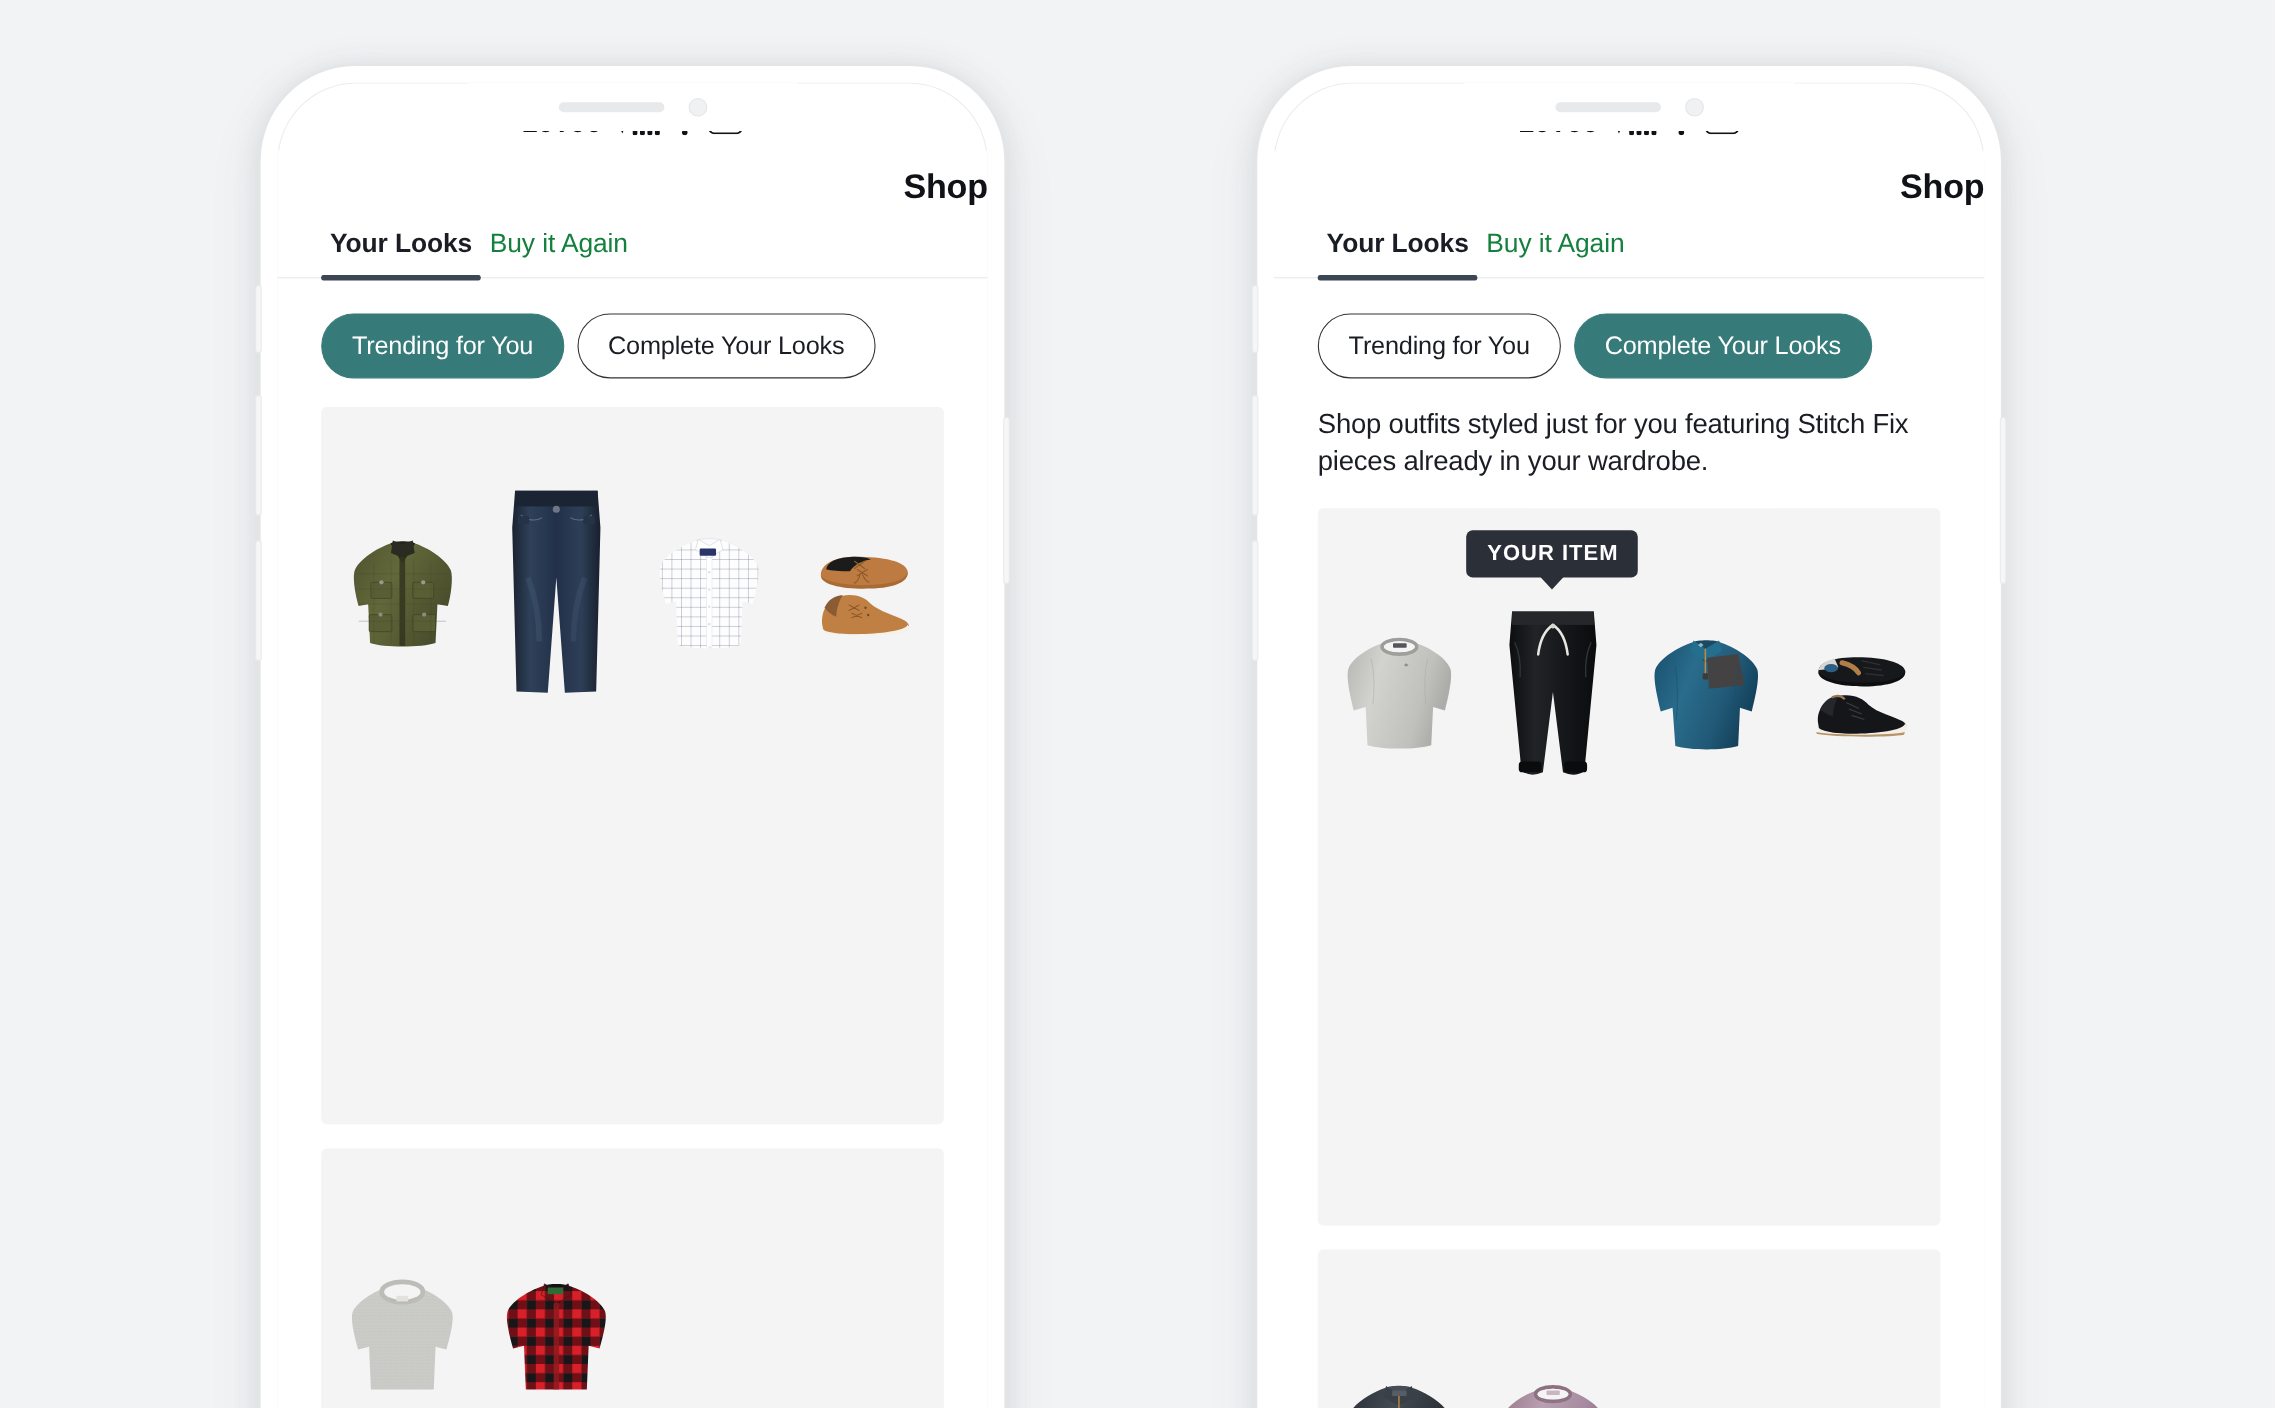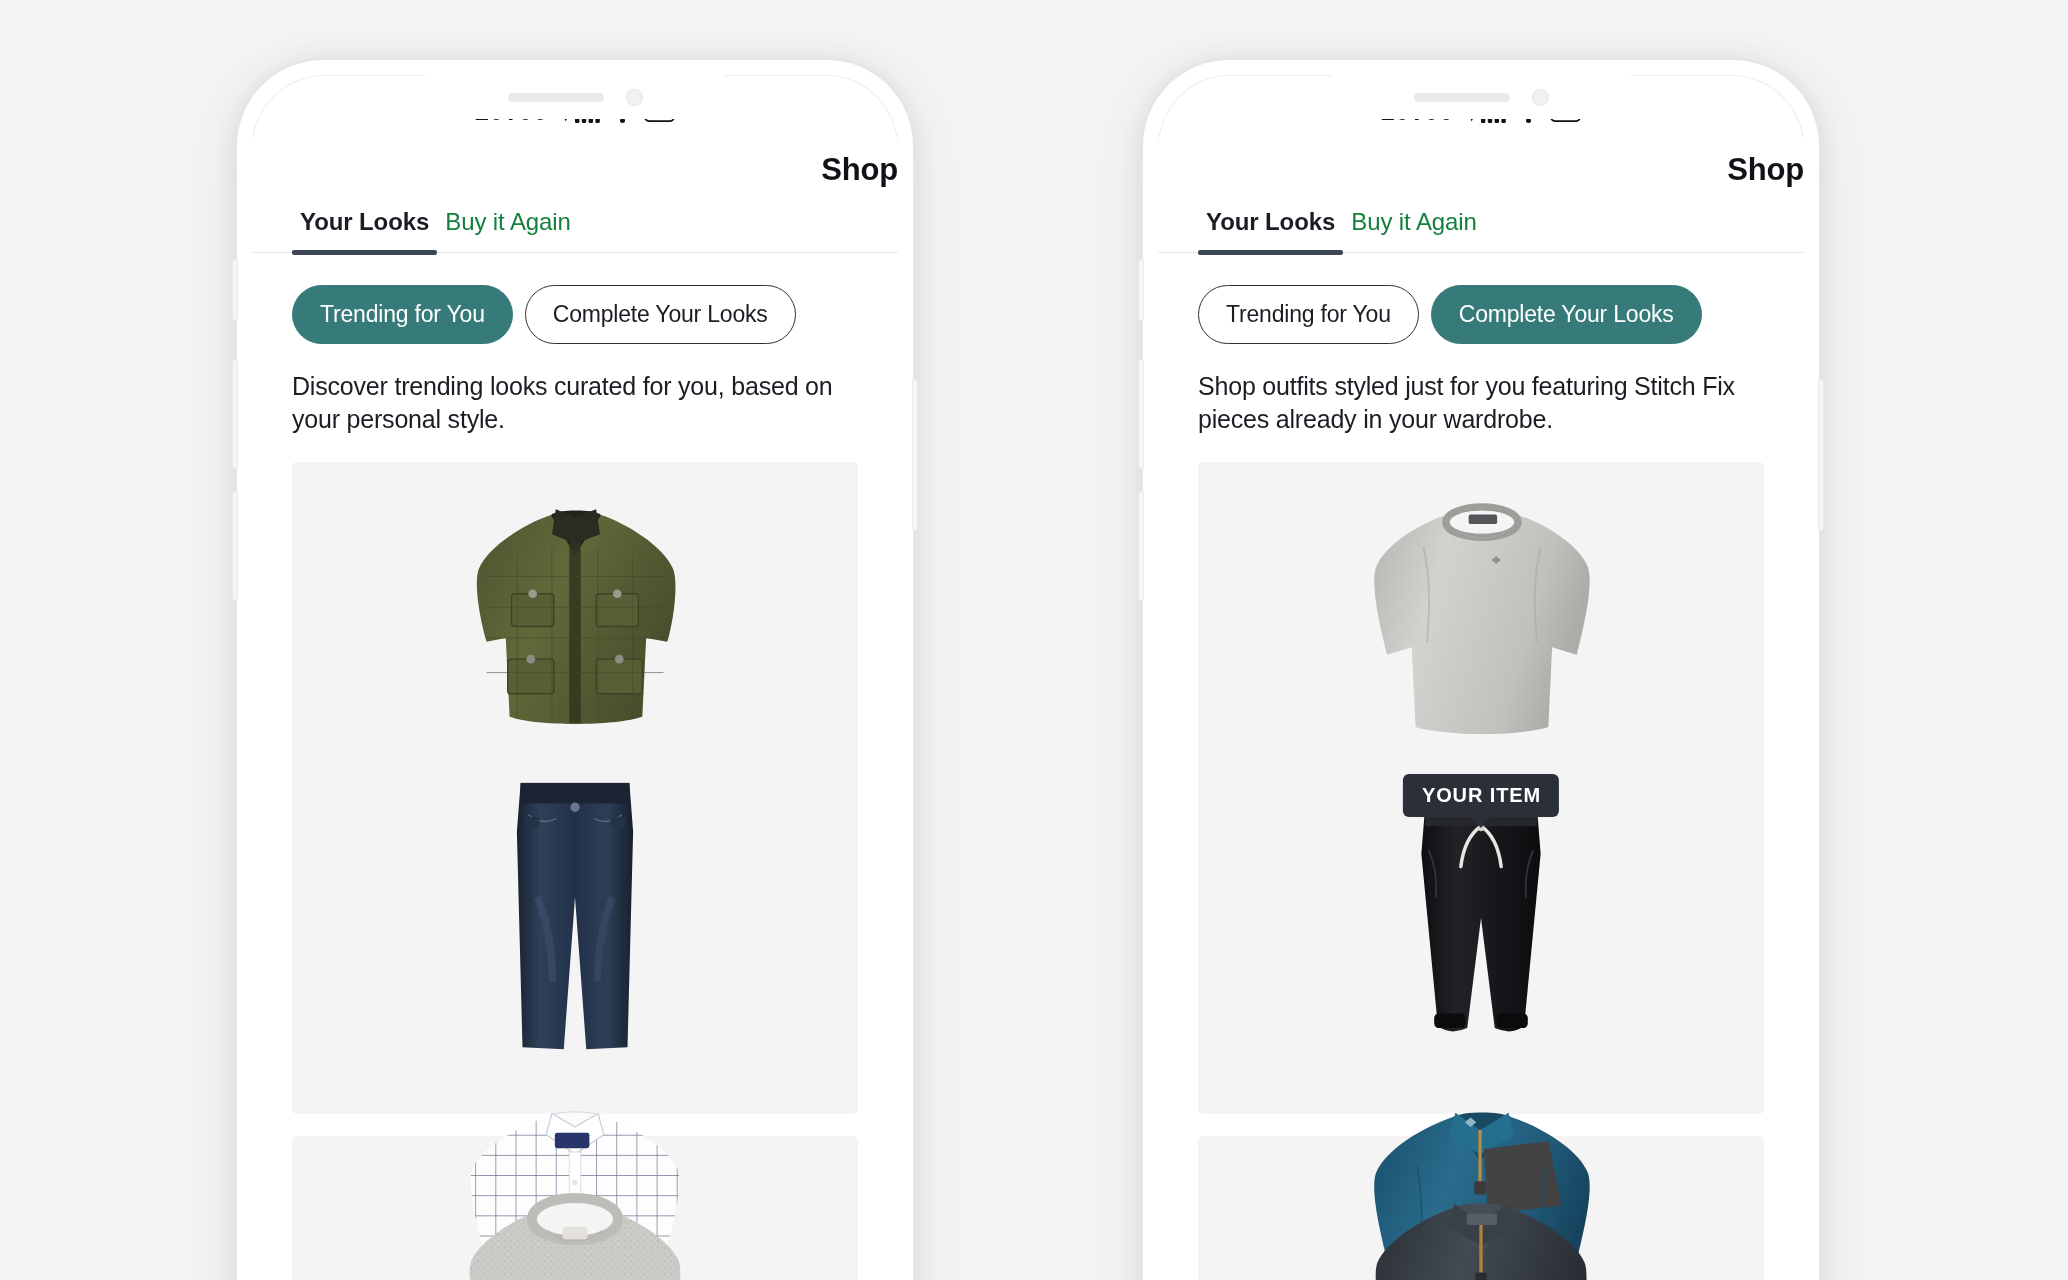--- a/index.html
+++ b/index.html
@@ -195,21 +195,21 @@
     gap: 22px;
   }
   .card {
     background: #f4f4f5;
     border-radius: 5px;
     padding: 26px 22px;
     flex: none;
   }
   .card-grid {
     display: grid;
-    grid-template-columns: 1fr;
+    grid-template-columns: 1fr 1fr 1fr 1fr;
     grid-template-rows: 1fr 1fr;
     column-gap: 14px;
     row-gap: 6px;
     height: 600px;
     gap: 36px;
   }
   .card.partial .card-grid { height: 600px; }
   .cell {
     position: relative;
     display: flex;
@@ -295,21 +295,20 @@
         <div class="tabs">
           <div class="tab active">Your Looks</div>
           <div class="tab">Buy it Again</div>
         </div>
 
         <div class="pills">
           <div class="pill active">Trending for You</div>
           <div class="pill">Complete Your Looks</div>
         </div>
 
-        <div class="blurb">Discover trending looks curated for you, based on your personal style.</div>
 
         <div class="cards">
 
           <div class="card">
             <div class="card-grid">
 
               <div class="cell">
                 <svg viewBox="0 0 240 260" width="232" height="250">
                   <defs>
                     <linearGradient id="p1ja" x1="0" y1="0" x2="1" y2="0.5">

